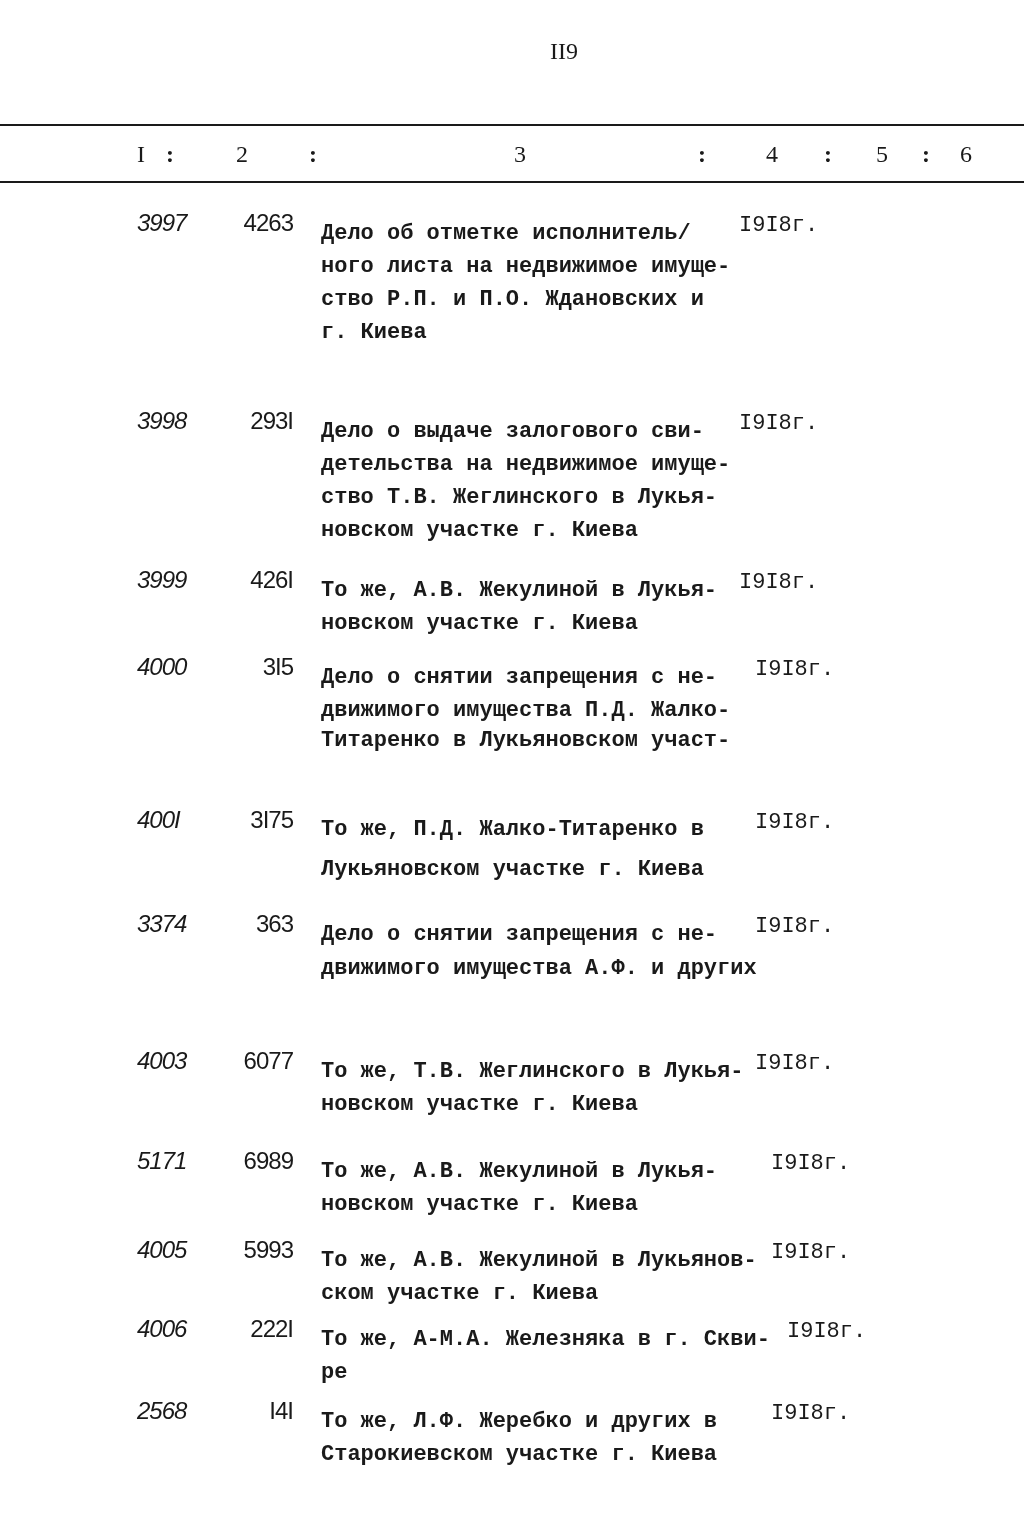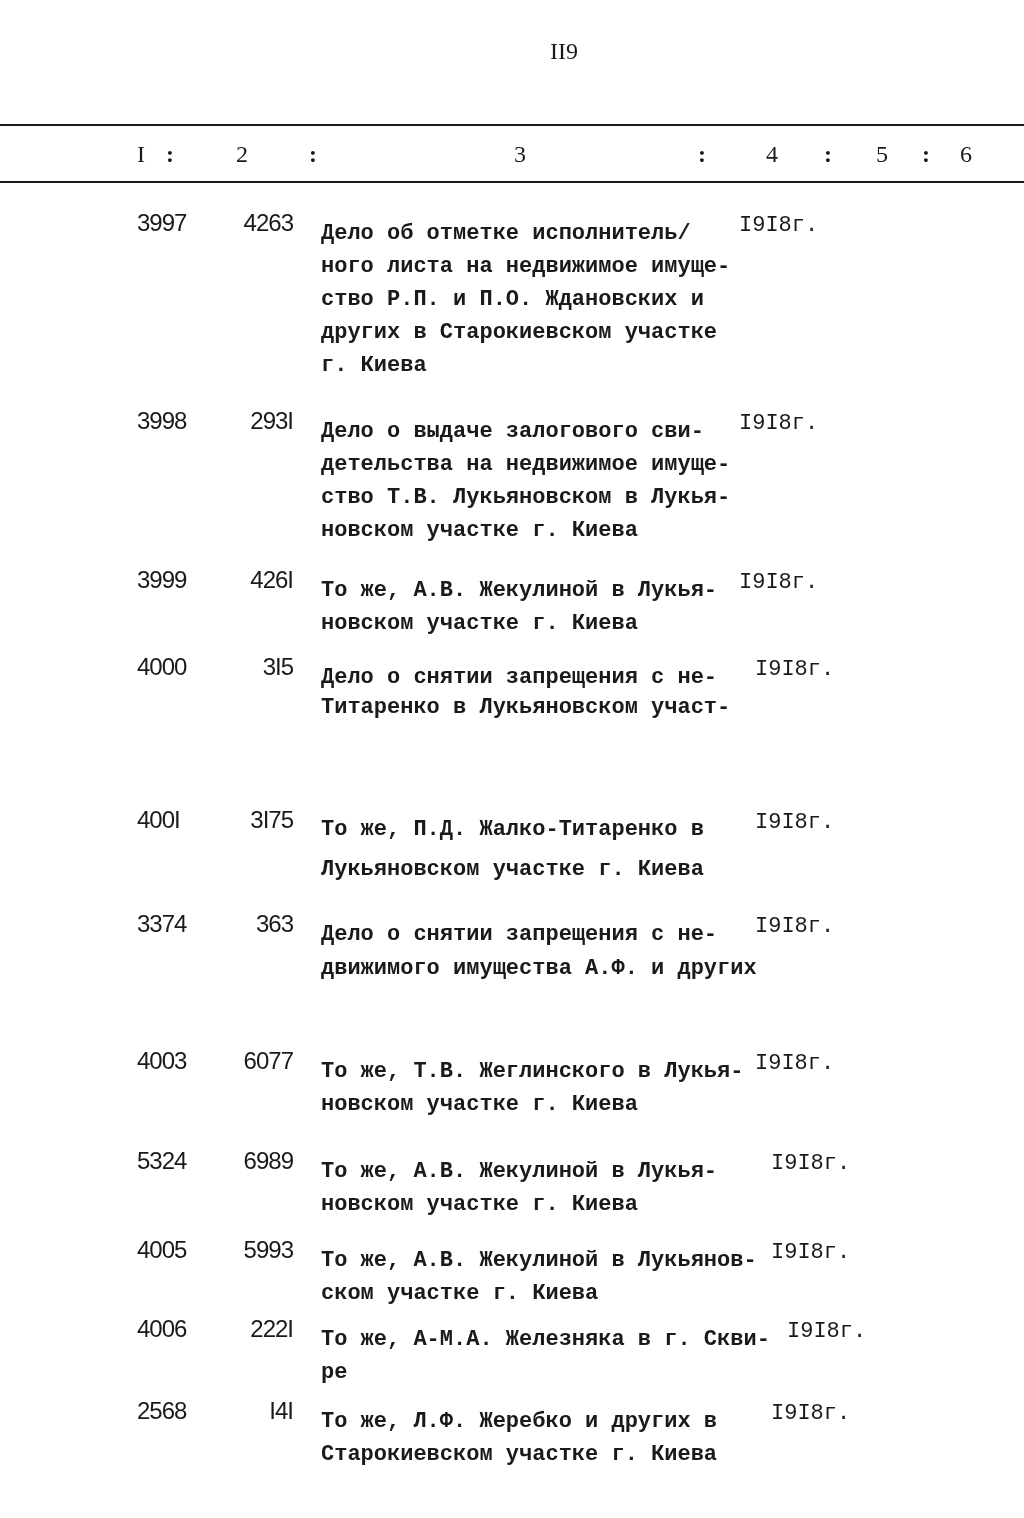--- a/index.html
+++ b/index.html
@@ -26,21 +26,21 @@
     .sep {
       position: absolute; top: 141px; font-size: 24px; font-weight: bold;
       font-family: "Liberation Serif", serif;
     }
     .entry { position: absolute; left: 0; width: 1024px; }
     .num1, .num2 {
       position: absolute; top: 0; font-size: 24px;
       font-family: "Liberation Sans Narrow", "Liberation Sans", sans-serif;
       letter-spacing: -1px;
     }
-    .num1 { left: 137px; }
+    .num1 { left: 137px; font-style: italic; }
     .num2 { left: 200px; width: 93px; text-align: right; }
     .desc {
       position: absolute; top: 0; left: 321px; width: 440px;
       font-size: 22px; line-height: 33px; font-weight: bold;
       letter-spacing: 0px;
       margin-top: 8px;
     }
     .desc .line { display: block; white-space: pre; }
     .date {
       position: absolute; top: 0; font-size: 22px; font-weight: normal;
@@ -70,53 +70,53 @@
 
 <div class="rule bottom"></div>
 
 <div class="entry" style="top:209px">
   <span class="num1">3997</span>
   <span class="num2">4263</span>
   <div class="desc">
     <span class="line">Дело об отметке исполнитель/</span>
     <span class="line">ного листа на недвижимое имуще-</span>
     <span class="line">ство Р.П. и П.О. Ждановских и</span>
-    <span class="line">других в Старокиевском участке</span>
     <span class="line">г. Киева</span>
   </div>
   <span class="date" style="left:739px">I9I8г.</span>
 </div>
 
 <div class="entry" style="top:407px">
   <span class="num1">3998</span>
   <span class="num2">293I</span>
   <div class="desc">
     <span class="line">Дело о выдаче залогового сви-</span>
     <span class="line">детельства на недвижимое имуще-</span>
-    <span class="line">ство Т.В. Лукьяновском в Лукья-</span>
+    <span class="line">ство Т.В. Жеглинского в Лукья-</span>
     <span class="line">новском участке г. Киева</span>
   </div>
   <span class="date" style="left:739px">I9I8г.</span>
 </div>
 
 <div class="entry" style="top:566px">
   <span class="num1">3999</span>
   <span class="num2">426I</span>
   <div class="desc">
     <span class="line">То же, А.В. Жекулиной в Лукья-</span>
     <span class="line">новском участке г. Киева</span>
   </div>
   <span class="date" style="left:739px">I9I8г.</span>
 </div>
 
 <div class="entry" style="top:653px">
   <span class="num1">4000</span>
   <span class="num2">3I5</span>
   <div class="desc">
     <span class="line">Дело о снятии запрещения с не-</span>
+    <span class="line">движимого имущества П.Д. Жалко-</span>
     <span class="line" style="margin-top:-3px">Титаренко в Лукьяновском участ-</span>
   </div>
   <span class="date" style="left:755px">I9I8г.</span>
 </div>
 
 <div class="entry" style="top:806px">
   <span class="num1">400I</span>
   <span class="num2">3I75</span>
   <div class="desc" style="line-height:40px;top:-4px">
     <span class="line">То же, П.Д. Жалко-Титаренко в</span>
@@ -139,21 +139,21 @@
   <span class="num1">4003</span>
   <span class="num2">6077</span>
   <div class="desc">
     <span class="line">То же, Т.В. Жеглинского в Лукья-</span>
     <span class="line">новском участке г. Киева</span>
   </div>
   <span class="date" style="left:755px">I9I8г.</span>
 </div>
 
 <div class="entry" style="top:1147px">
-  <span class="num1">5324</span>
+  <span class="num1">5171</span>
   <span class="num2">6989</span>
   <div class="desc">
     <span class="line">То же, А.В. Жекулиной в Лукья-</span>
     <span class="line">новском участке г. Киева</span>
   </div>
   <span class="date" style="left:771px">I9I8г.</span>
 </div>
 
 <div class="entry" style="top:1236px">
   <span class="num1">4005</span>

